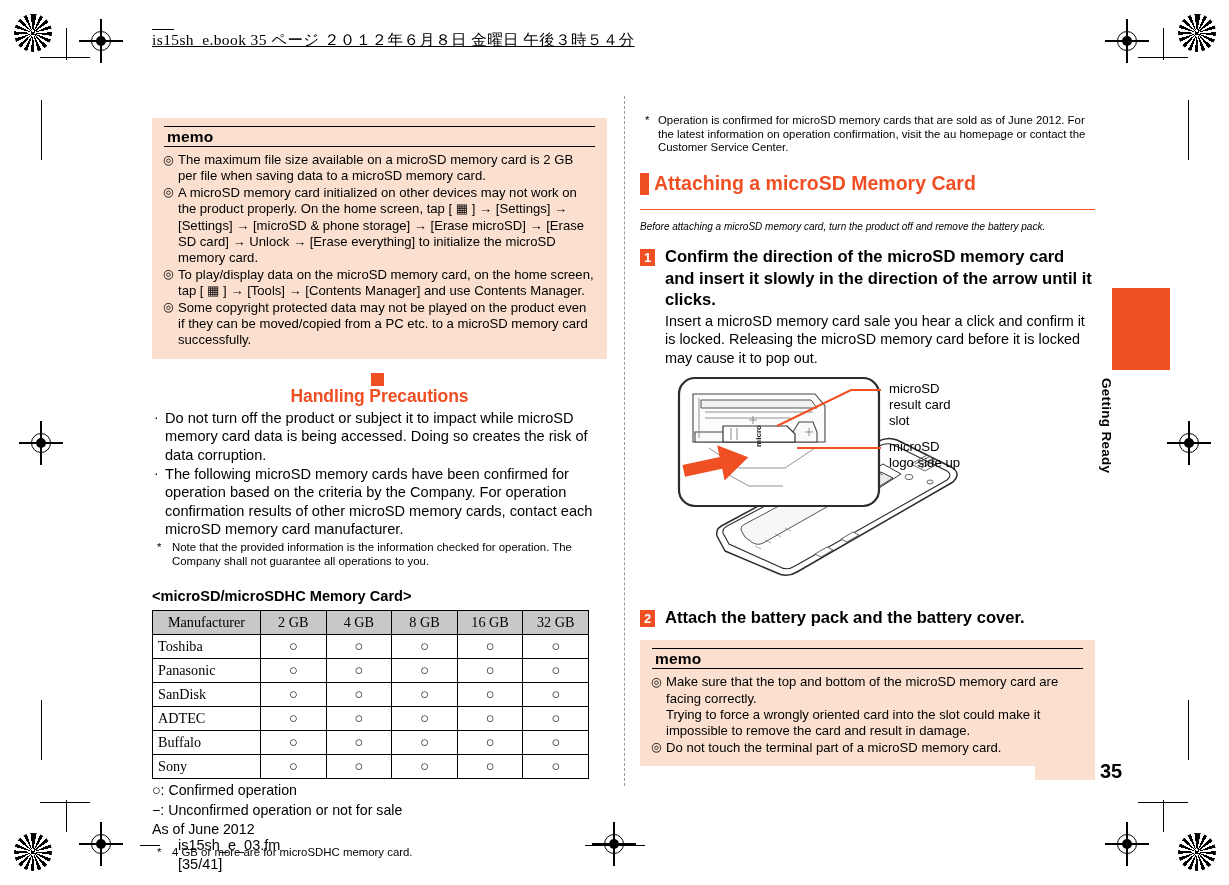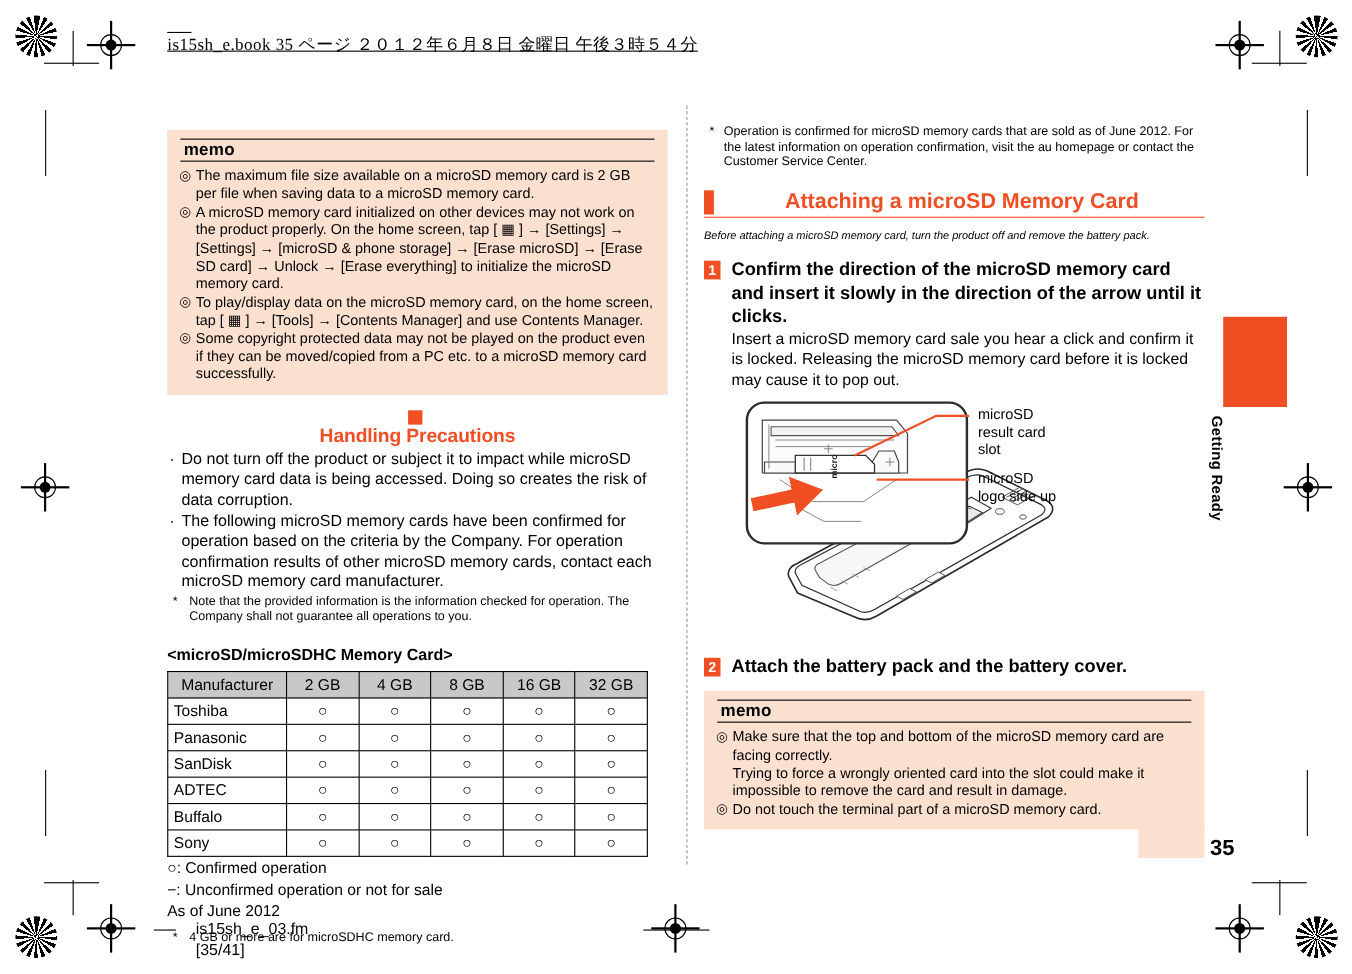--- a/index.html
+++ b/index.html
@@ -189,22 +189,21 @@
     background: #f04e23;
   }
   .h-section .txt {
     display: block;
     padding-left: 14px;
     color: #f04e23;
     font-weight: bold;
     font-size: 19.5px;
     line-height: 24px;
     border-bottom: 1.8px solid #f04e23;
-    padding-bottom: 2px;
-    text-align: center;
+    padding-bottom: 14px;
   }
 
   
   .body-text {
     font-size: 10px;
     line-height: 18.6px;
     font-style: italic;
   }
   .bullets {
     margin: 0;
@@ -248,20 +247,21 @@
     width: 437px;
     table-layout: fixed;
   }
   table.sd th, table.sd td {
     border: 1px solid #000;
     height: 23px;
     font-size: 14.2px;
     font-weight: normal;
     text-align: center;
     padding: 0;
+    font-family: Liberation Serif, serif;
   }
   table.sd th {
     background: #c8c8c8;
   }
   table.sd td.mfr, table.sd th.mfr {
     text-align: left;
     padding-left: 5px;
     width: 107px;
   }
   table.sd th.mfr { text-align: center; padding-left: 0; }

